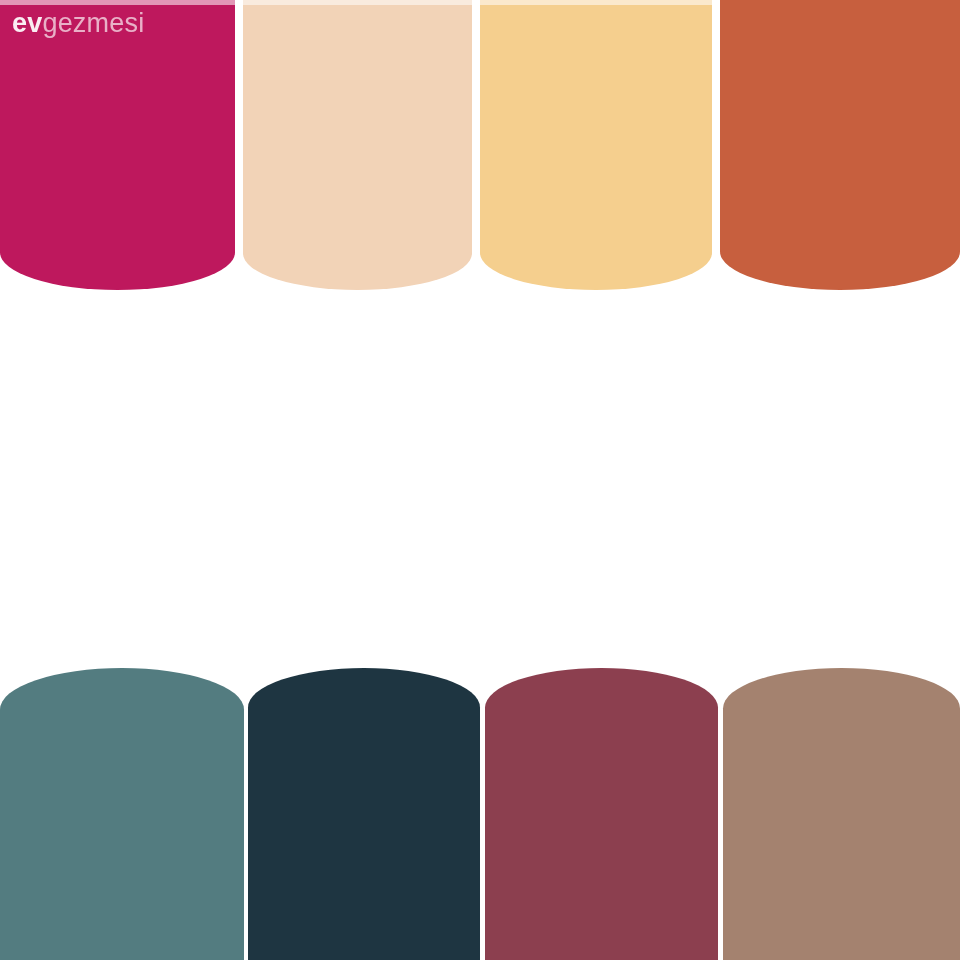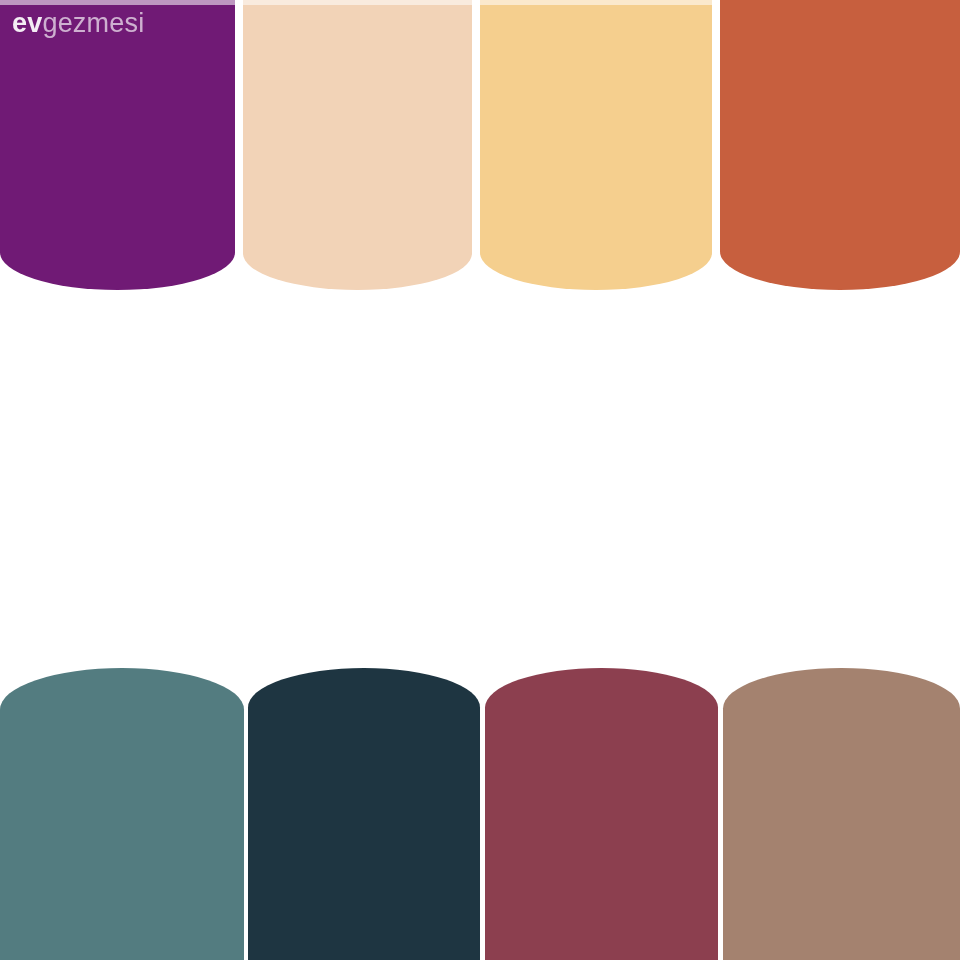--- a/index.html
+++ b/index.html
@@ -85,21 +85,21 @@
     color: rgba(255, 255, 255, 0.66);
   }
 </style>
 </head>
 <body>
 
 <div id="palette-board" style="width: 960px; height: 960px; background: rgb(255, 255, 255);">
 
   <div class="swatch-row" id="swatch-row-top">
 
-    <div class="swatch" id="swatch-1" title="#b4c6dd" style="left: 0px; width: 235px; background: #701a75;">
+    <div class="swatch" id="swatch-1" title="#b4c6dd" style="left: 0px; width: 235px; background: #be185d;">
       <div class="top-sheen"></div>
       <div id="watermark"><span class="wm-strong">ev</span><span class="wm-light">gezmesi</span></div>
     </div>
 
     <div class="swatch" id="swatch-2" title="#f2d3b7" style="left: 243px; width: 229px; background: rgb(242, 211, 183);">
       <div class="top-sheen"></div>
     </div>
 
     <div class="swatch" id="swatch-3" title="#f5cf8e" style="left: 480px; width: 232px; background: rgb(245, 207, 142);">
       <div class="top-sheen"></div>

